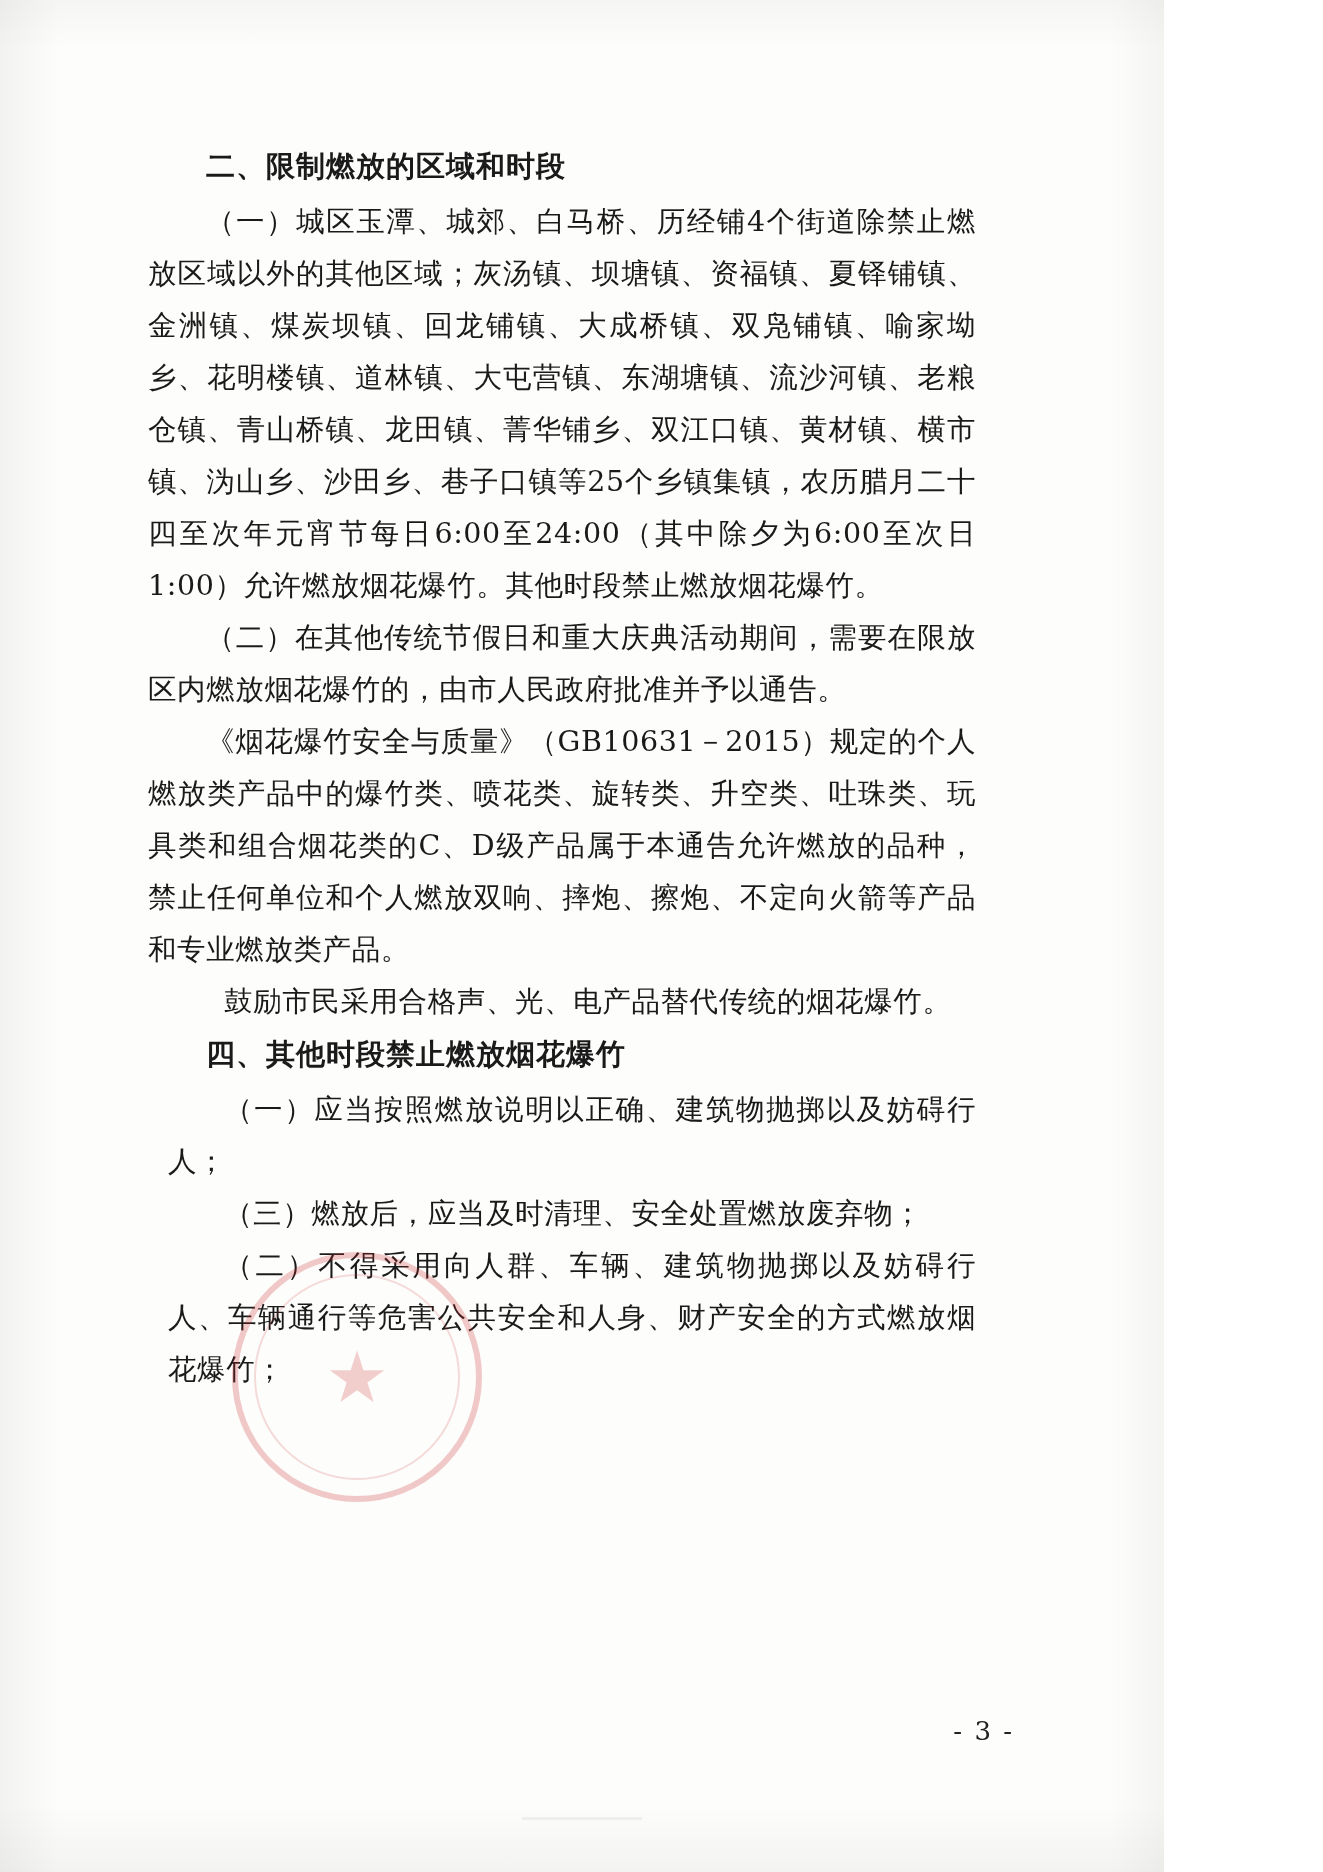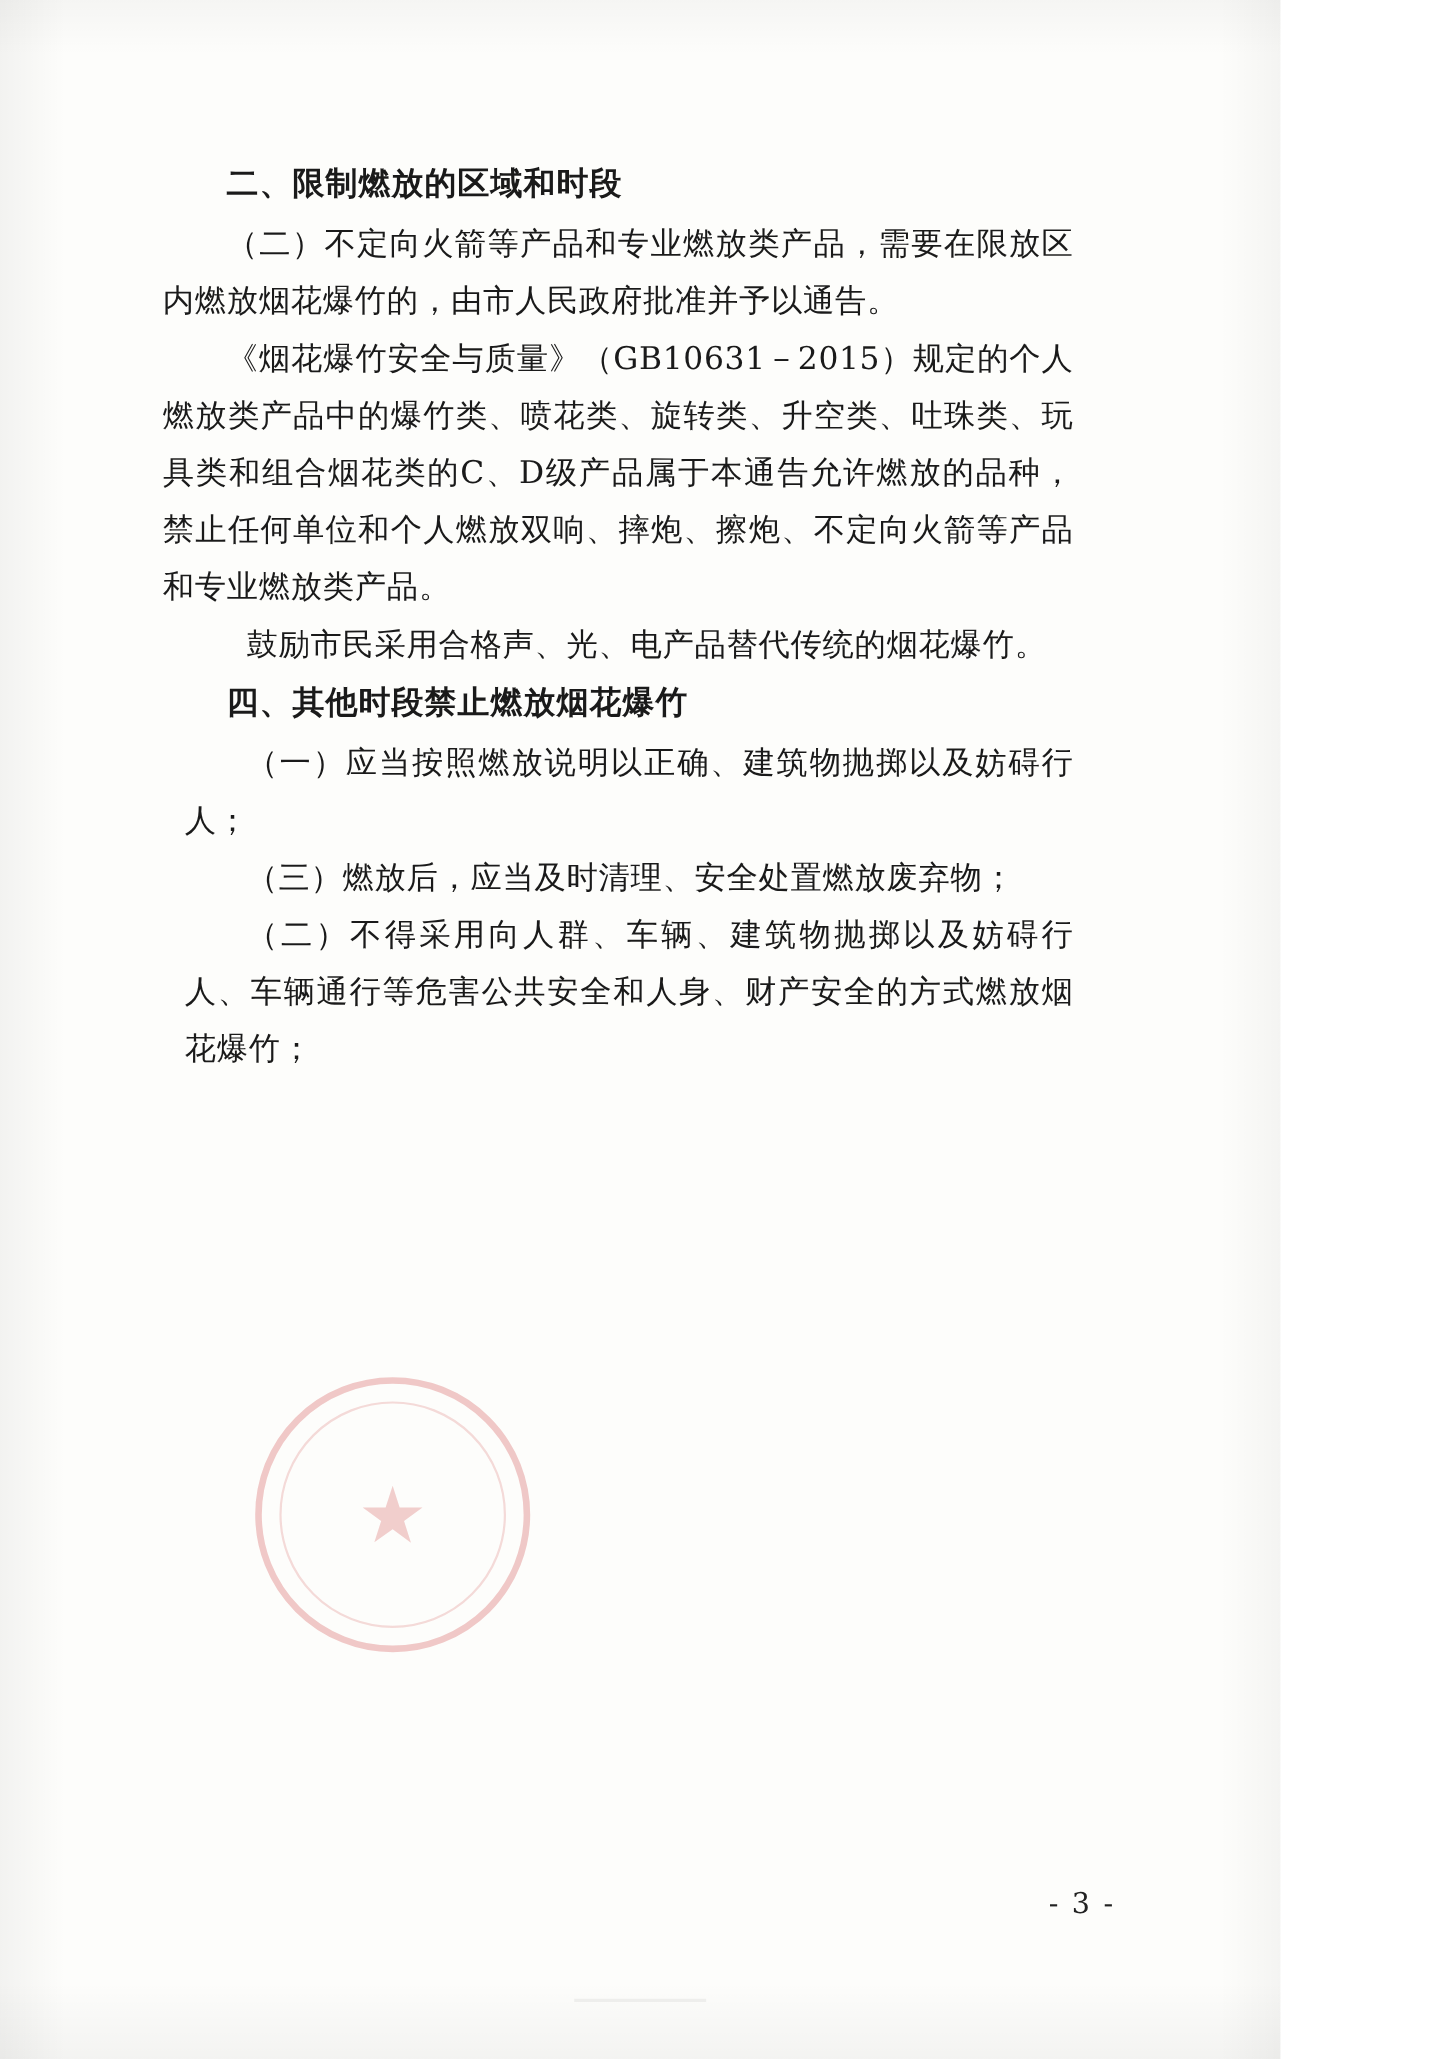--- a/index.html
+++ b/index.html
@@ -131,21 +131,22 @@
   }
 </style>
 </head>
 <body>
 
 <div class="page">
 
   <div class="content">
 
     <h2 class="heading">二、限制燃放的区域和时段</h2>
-    <p class="para">（二）不定向火箭等产品和专业燃放类产品，需要在限放区内燃放烟花爆竹的，由市人民政府批准并予以通告。</p>
+    <p class="para">（一）城区玉潭、城郊、白马桥、历经铺4个街道除禁止燃放区域以外的其他区域；灰汤镇、坝塘镇、资福镇、夏铎铺镇、金洲镇、煤炭坝镇、回龙铺镇、大成桥镇、双凫铺镇、喻家坳乡、花明楼镇、道林镇、大屯营镇、东湖塘镇、流沙河镇、老粮仓镇、青山桥镇、龙田镇、菁华铺乡、双江口镇、黄材镇、横市镇、沩山乡、沙田乡、巷子口镇等25个乡镇集镇，农历腊月二十四至次年元宵节每日6:00至24:00（其中除夕为6:00至次日1:00）允许燃放烟花爆竹。其他时段禁止燃放烟花爆竹。</p>
+    <p class="para">（二）在其他传统节假日和重大庆典活动期间，需要在限放区内燃放烟花爆竹的，由市人民政府批准并予以通告。</p>
 
     <p class="para">《烟花爆竹安全与质量》（GB10631－2015）规定的个人燃放类产品中的爆竹类、喷花类、旋转类、升空类、吐珠类、玩具类和组合烟花类的C、D级产品属于本通告允许燃放的品种，禁止任何单位和个人燃放双响、摔炮、擦炮、不定向火箭等产品和专业燃放类产品。</p>
     <p class="para tight">鼓励市民采用合格声、光、电产品替代传统的烟花爆竹。</p>
 
     <h2 class="heading">四、其他时段禁止燃放烟花爆竹</h2>
     <p class="para tight">（一）应当按照燃放说明以正确、建筑物抛掷以及妨碍行人；</p>
     <p class="para tight">（三）燃放后，应当及时清理、安全处置燃放废弃物；</p>
     <p class="para tight">（二）不得采用向人群、车辆、建筑物抛掷以及妨碍行人、车辆通行等危害公共安全和人身、财产安全的方式燃放烟花爆竹；</p>
 
   </div>

